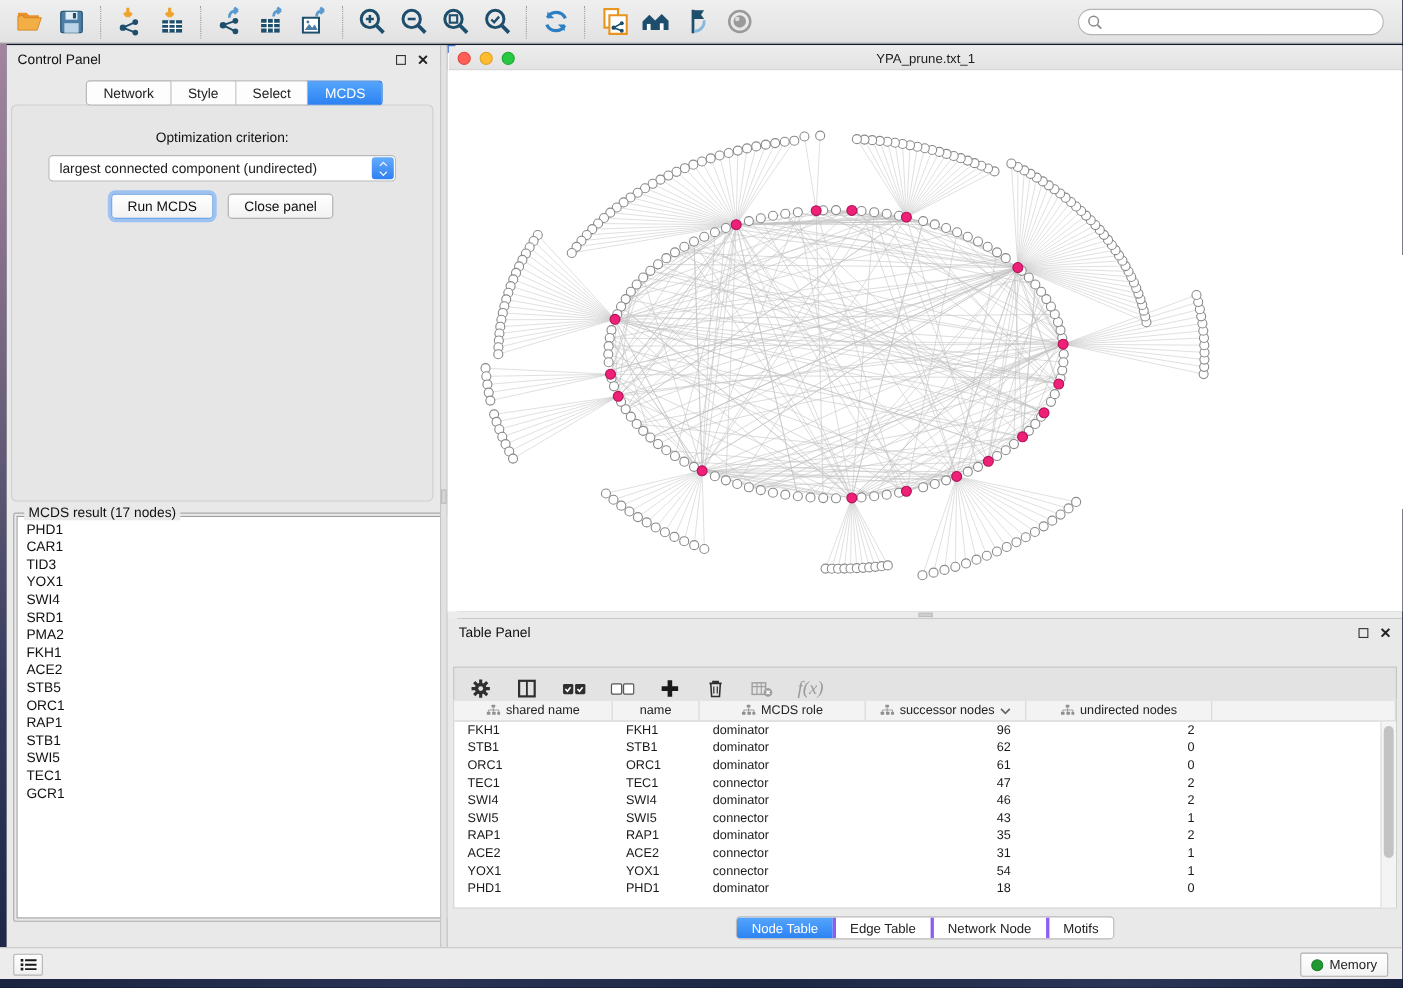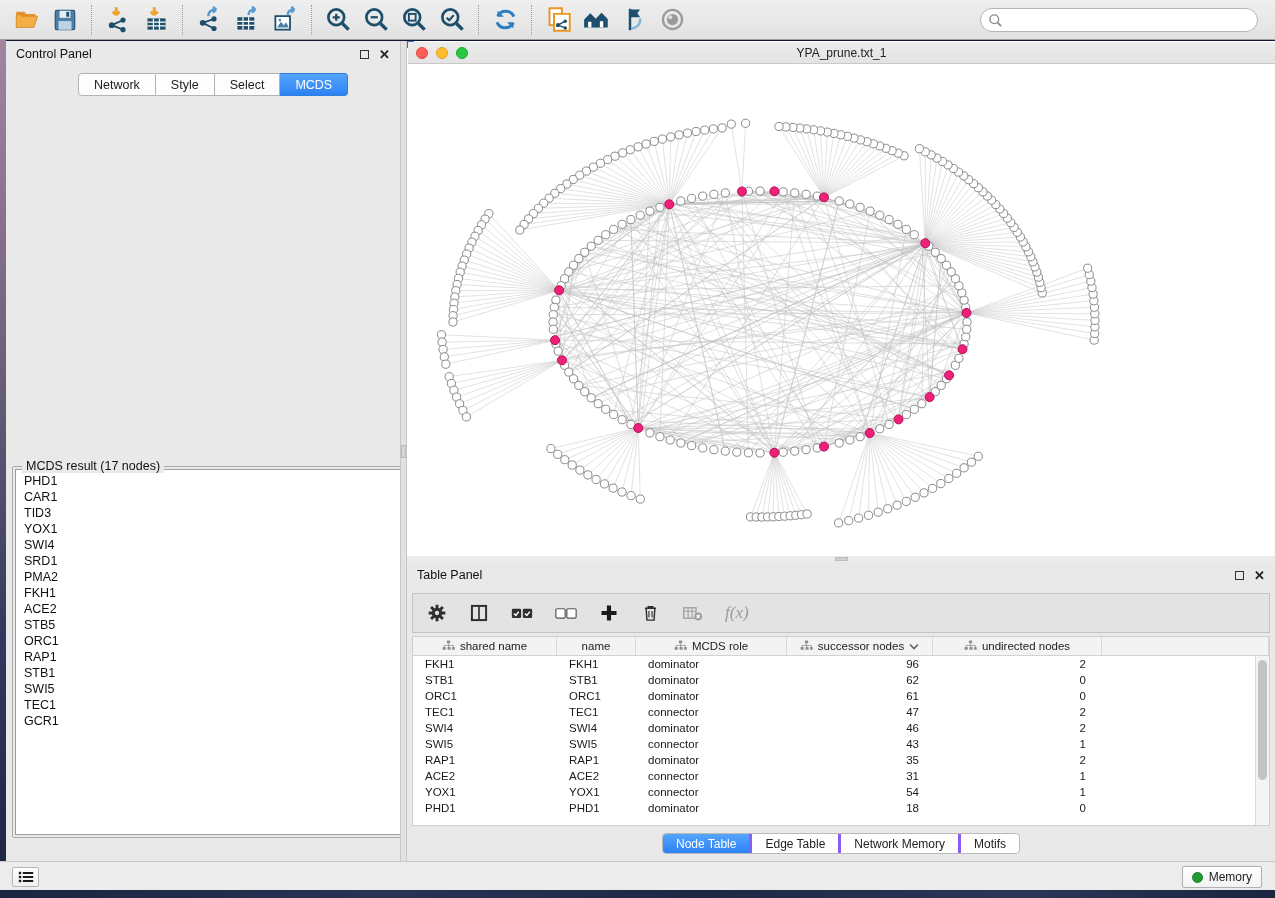--- a/index.html
+++ b/index.html
@@ -75,21 +75,21 @@
   .lights { display:flex; gap:8px; margin-left:8px; }
   .light { width:12px; height:12px; border-radius:50%; }
   .light.red { background:#ff5f57; border:.5px solid #e2463f; }
   .light.yellow { background:#febc2e; border:.5px solid #dfa023; }
   .light.green { background:#28c840; border:.5px solid #1ea832; }
   .net-title { position:absolute; left:0; right:0; text-align:center; font-size:12px; color:#222; }
   .net-canvas { position:absolute; left:0; top:23px; width:868px; height:492px; background:#fff; }
 
   
   .table-panel { position:absolute; left:407px; top:562px; width:868px; height:299px; background:#e9e9e9; }
-  .tp-toolbar { position:absolute; left:5px; top:31px; width:858px; height:40px; background:#e3e3e3;
+  .tp-toolbar { position:absolute; left:5px; top:44px; width:858px; height:40px; background:#e3e3e3;
     border:1px solid #c4c4c4; display:flex; align-items:center; padding-left:14px; gap:22px; }
   .tp-icon { display:flex; align-items:center; }
   .fx-label { font-family:"Liberation Serif", serif; font-style:italic; font-size:17px; color:#9a9a9a; }
 
   .ntable { position:absolute; left:5px; top:74px; width:858px; height:190px; background:#fff; border:1px solid #cfcfcf; }
   .thead { display:flex; height:19px; background:#f3f3f3; border-bottom:1px solid #d2d2d2;justify-content:center; }
   .th { display:flex; align-items:center; justify-content:center; gap:5px; border-right:1px solid #d8d8d8;
     font-size:11.5px; color:#222; position:relative; }
   .trow { display:flex; height:16px; align-items:center; }
   .tcell { font-size:11.5px; color:#1a1a1a; padding-left:12px; overflow:hidden; white-space:nowrap; }
@@ -269,20 +269,34 @@
       </span>
     </div>
 
     <div class="cp-tabs">
       <span class="cp-tab">Network</span>
       <span class="cp-tab">Style</span>
       <span class="cp-tab">Select</span>
       <span class="cp-tab active">MCDS</span>
     </div>
 
+    <div class="cp-subpanel">
+      <div class="opt-label">Optimization criterion:</div>
+      <div class="opt-select">
+        <span>largest connected component (undirected)</span>
+        <span class="stepper">
+            <i class="up"></i>
+            <i class="down"></i>
+          </span>
+      </div>
+      <div class="cp-buttons">
+        <span class="btn focused">Run MCDS</span>
+        <span class="btn">Close panel</span>
+      </div>
+    </div>
 
     <div class="mcds-group">
       <span class="mcds-group-title">MCDS result (17 nodes)</span>
       <span class="mcds-group-border"></span>
       <ul class="mcds-list">
           <li>PHD1</li>
           <li>CAR1</li>
           <li>TID3</li>
           <li>YOX1</li>
           <li>SWI4</li>
@@ -1237,21 +1251,21 @@
         </div>
       <div class="tscroll">
           <span class="thumb"></span>
         </div>
     </div>
 
     <div class="tp-tabs">
       <div class="tp-tabgroup">
         <span class="tp-tab active">Node Table</span>
         <span class="tp-tab">Edge Table</span>
-        <span class="tp-tab">Network Memory</span>
+        <span class="tp-tab">Network Node</span>
         <span class="tp-tab">Motifs</span>
       </div>
     </div>
   </div>
 
   <div class="statusbar">
     <span class="list-btn">
       <svg width="16" height="14" viewBox="0 0 20 16">
           <rect x="1" y="1.5" width="3" height="3" fill="#1a1a1a"></rect>
           <rect x="1" y="6.5" width="3" height="3" fill="#1a1a1a"></rect>

